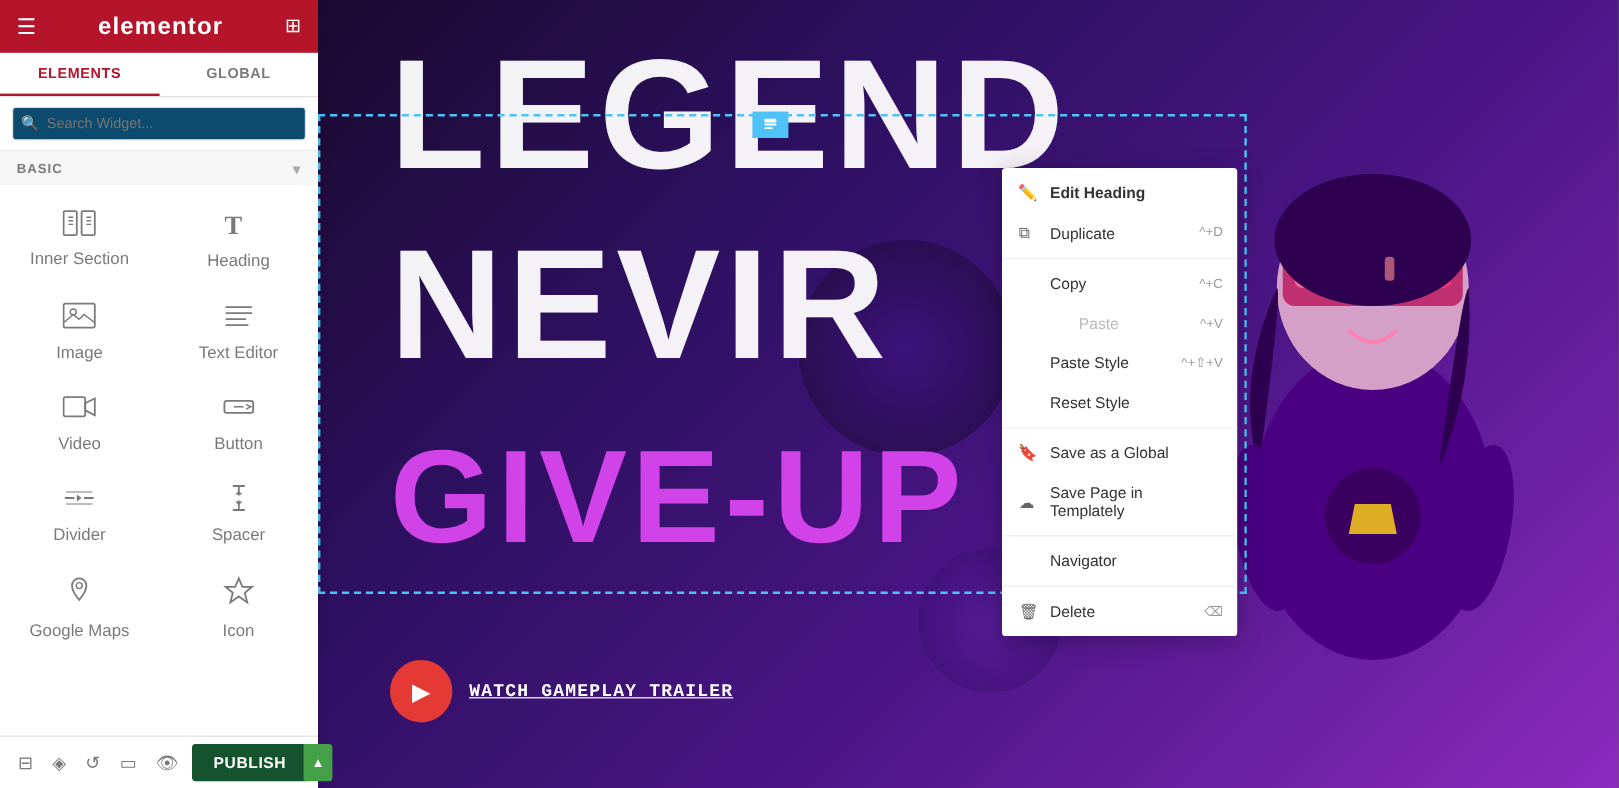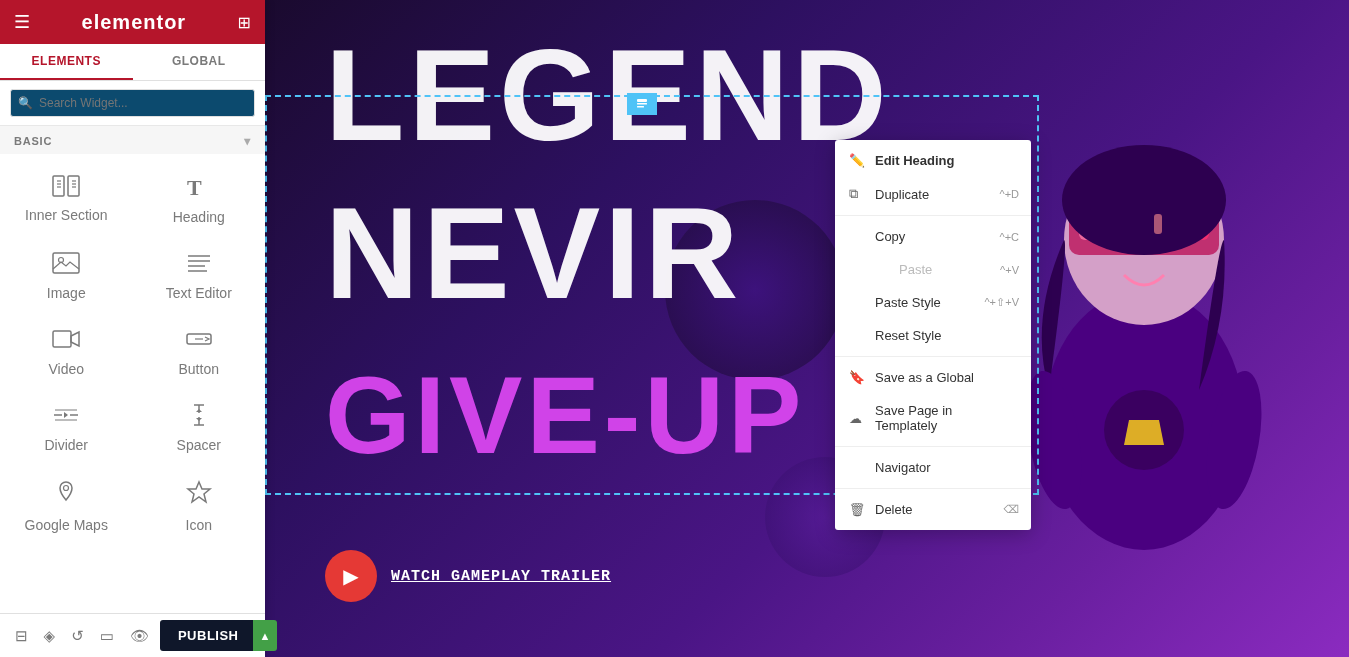--- a/index.html
+++ b/index.html
@@ -168,21 +168,21 @@
 
     .toolbar-icon-btn {
       color: #7a7a7a;
       font-size: 15px;
       cursor: pointer;
       padding: 4px 5px;
       border-radius: 3px;
     }
 
     .publish-btn {
-      background: #0f172a;
+      background: #14532d;
       color: #fff;
       border: none;
       padding: 8px 18px;
       font-size: 13px;
       font-weight: 700;
       border-radius: 3px;
       cursor: pointer;
       letter-spacing: 0.5px;
     }
 

